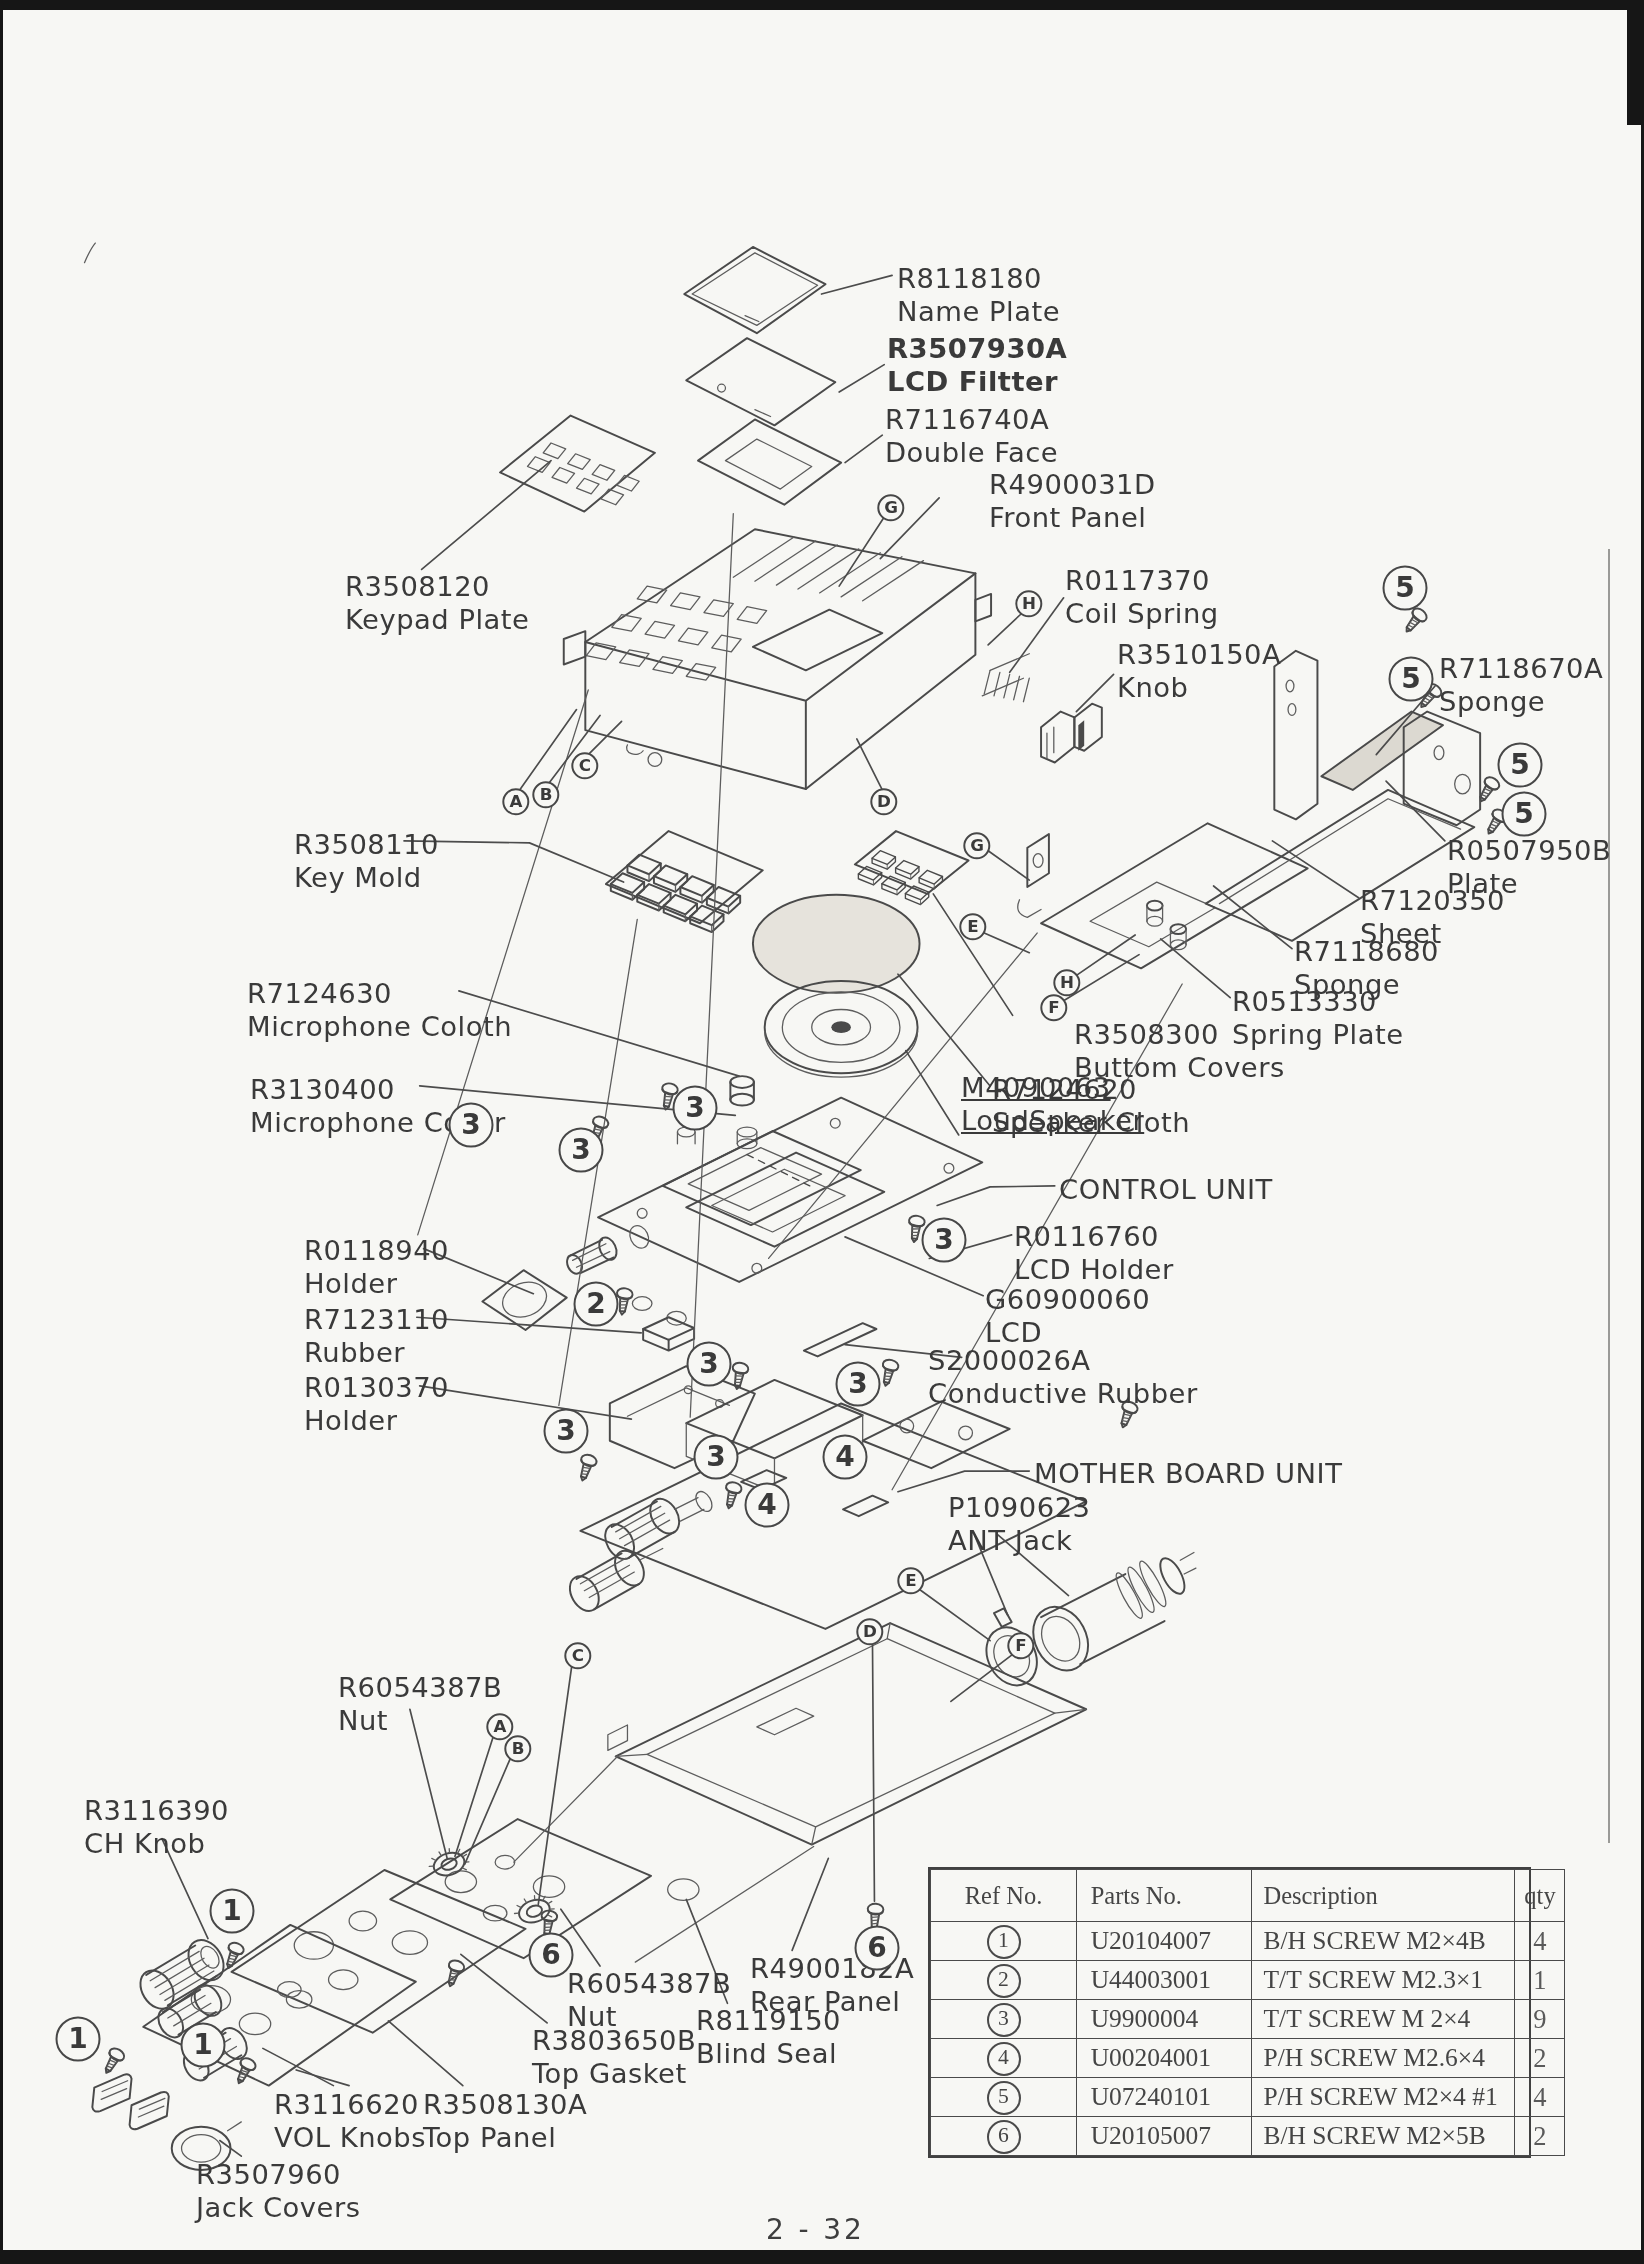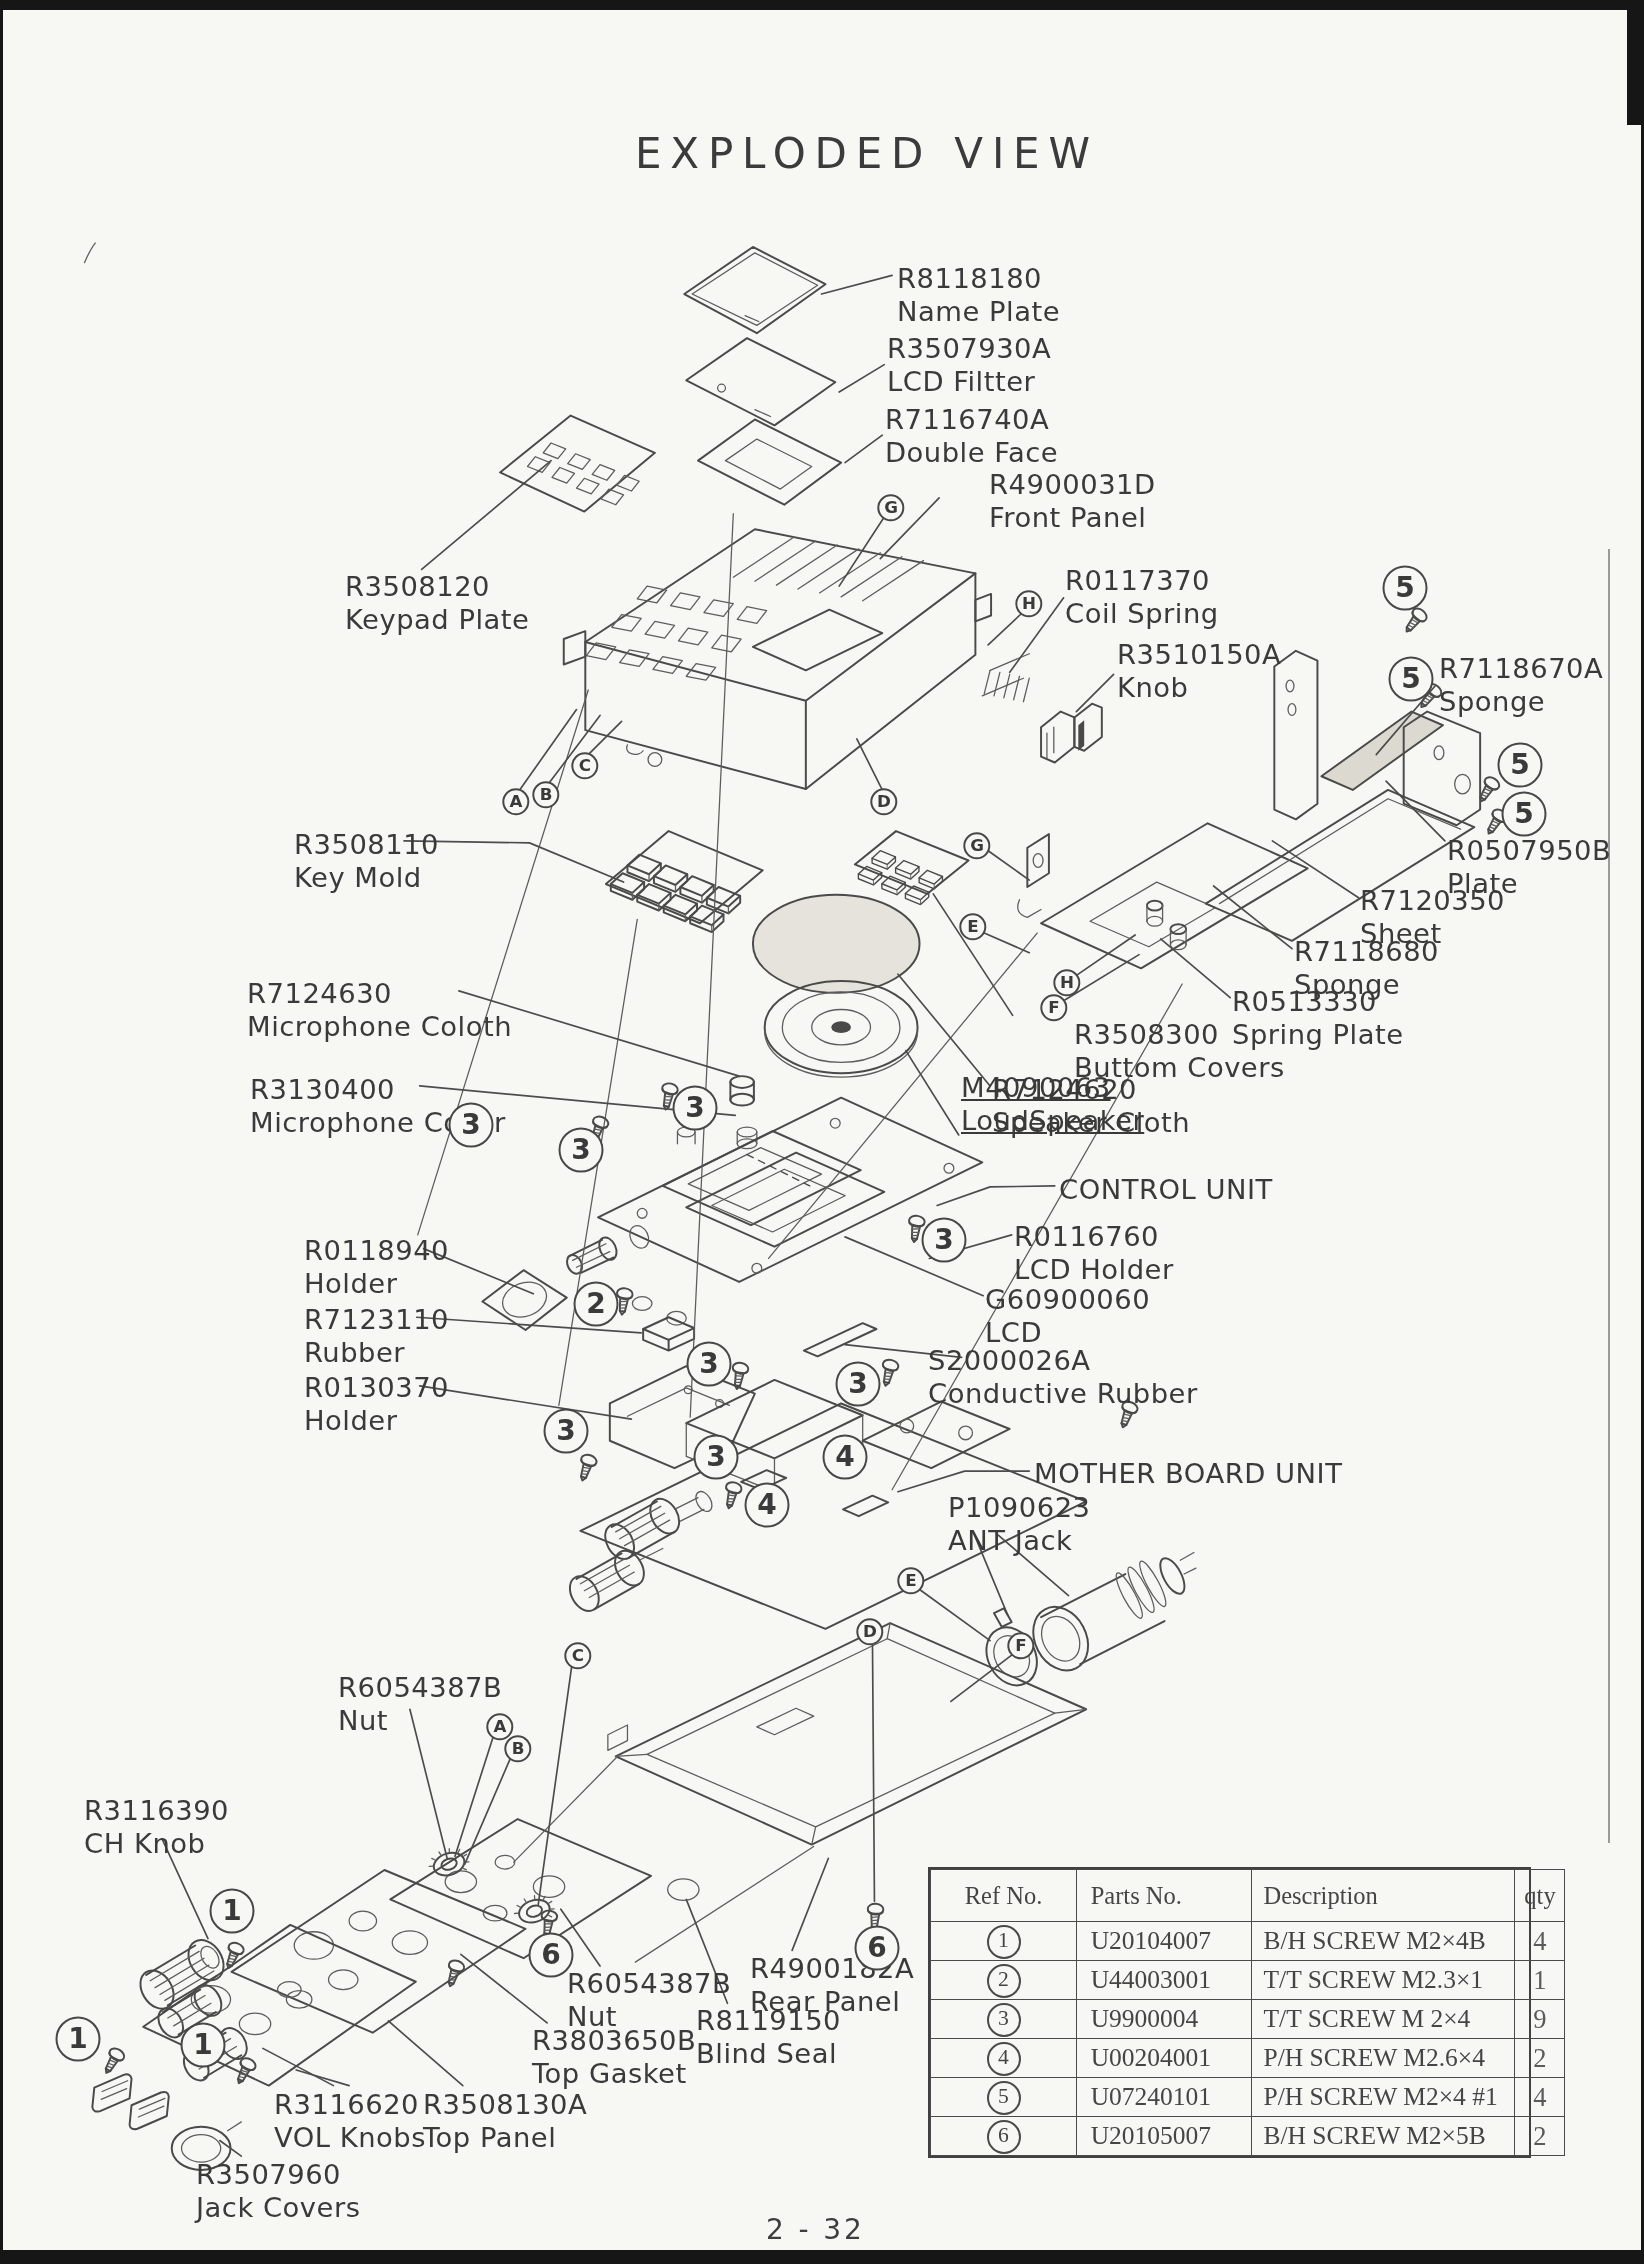--- a/index.html
+++ b/index.html
@@ -56,21 +56,20 @@
 <body>
 
 <div class="page">
   <div class="edge top"></div>
   <div class="edge bottom"></div>
   <div class="edge left"></div>
   <div class="edge right"></div>
   <div class="edge wedge"></div>
   <div class="crease"></div>
 
-  <h1 class="title">EXPLODED VIEW</h1>
 
   <svg class="art" width="1645" height="2264" viewBox="0 0 1678 2310">
     <defs>
       <g id="screwg">
         <ellipse cx="0" cy="-2" rx="8" ry="5.5"></ellipse>
         <path d="M-7.5,0 C-7,3.5 7,3.5 7.5,0"></path>
         <path d="M-4,3 L-2.6,16 L2.6,16 L4,3"></path>
         <path class="thin" d="M-3.4,6.5 L3.4,5.5 M-3,10 L3,9 M-2.7,13.2 L2.7,12.2"></path>
         <path d="M-2.6,16 L0,19.5 L2.6,16"></path>
       </g>
@@ -441,21 +440,21 @@
       <path class="leader" d="M521,1793 L474,1902"></path>
       <path class="leader" d="M583,1701 L549,1943"></path>
     </g>
   </svg>
 
   <div>
     <div class="plabel" style="left: 897px; top: 263px;">
         <span class="pno">R8118180</span>
         <span class="pname">Name Plate</span>
       </div>
-      <div class="plabel" style="left: 887px; top: 333px;">
+      <div class="plabel" style="left: 887px; top: 333px; font-weight: bold;">
         <span class="pno">R3507930A</span>
         <span class="pname">LCD Filtter</span>
       </div>
       <div class="plabel" style="left: 885px; top: 404px;">
         <span class="pno">R7116740A</span>
         <span class="pname">Double Face</span>
       </div>
       <div class="plabel" style="left: 989px; top: 469px;">
         <span class="pno">R4900031D</span>
         <span class="pname">Front Panel</span>

